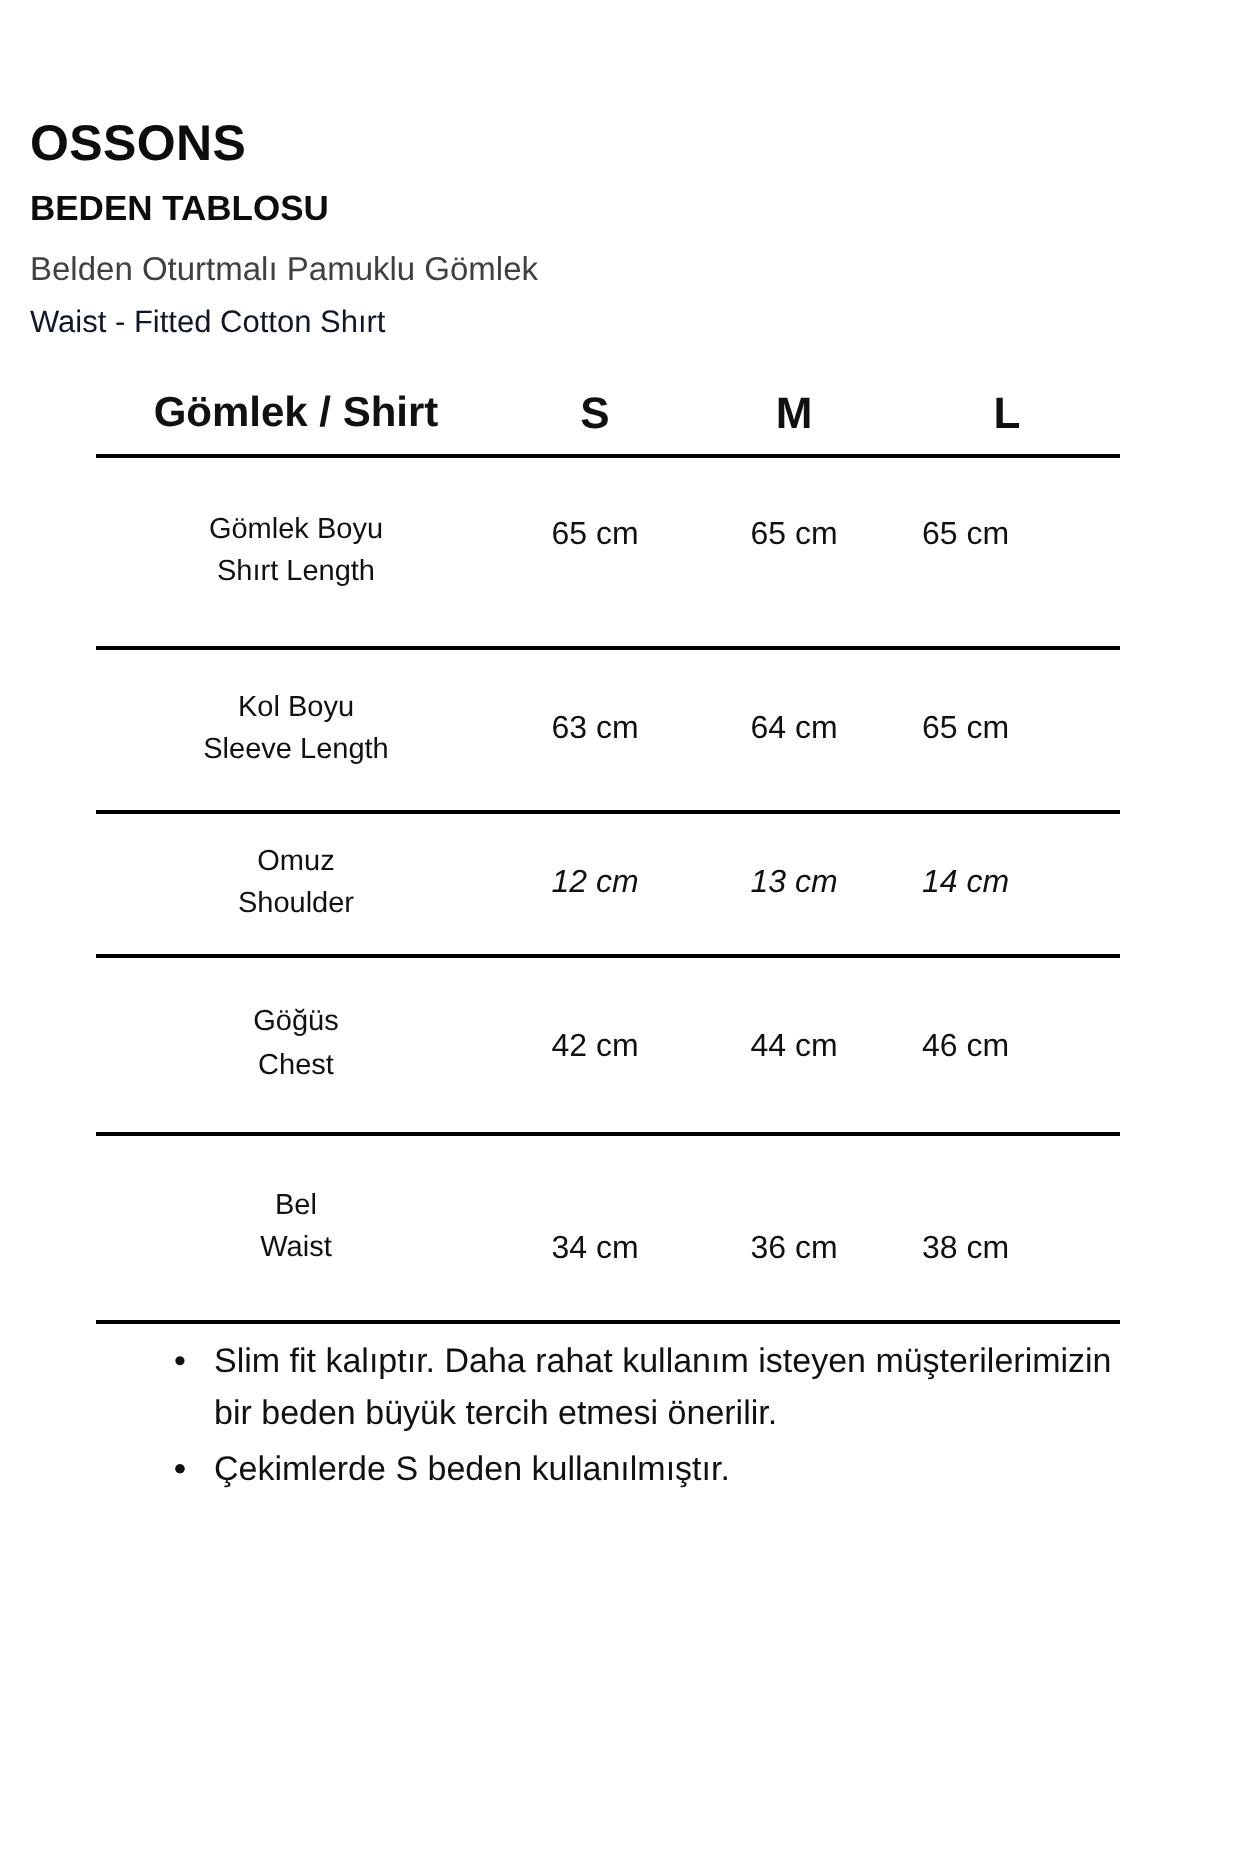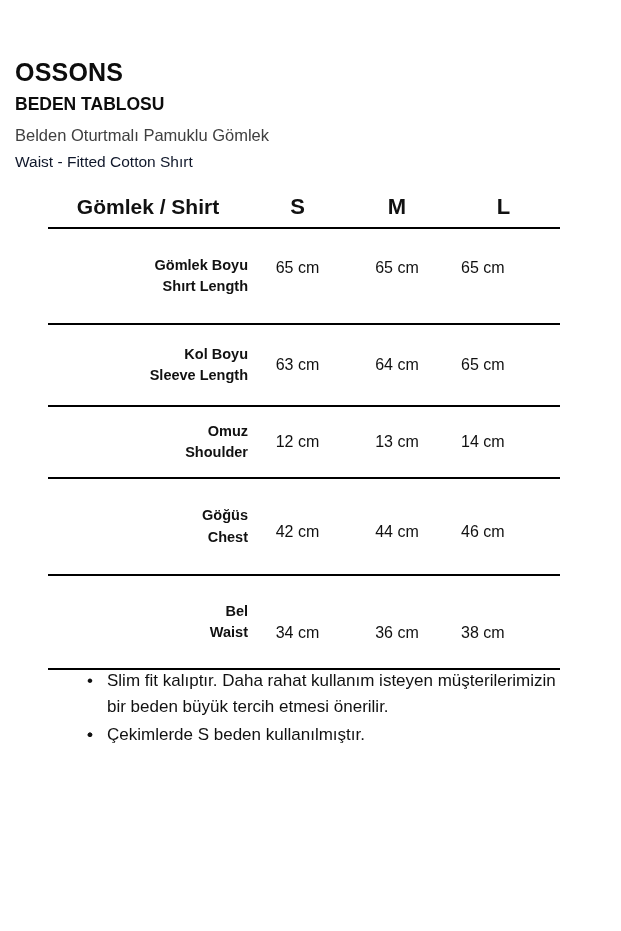--- a/index.html
+++ b/index.html
@@ -92,23 +92,23 @@
   }
   .size-table tr.head-row th {
     border-bottom: 2px solid #000;
   }
 
   
   .size-table tbody tr td {
     border-bottom: 2px solid #000;
   }
   .row-label {
-    text-align: right;
+    text-align: center;
     font-size: 14.5px;
-    font-weight: bold;
+    font-weight: normal;
     line-height: 1.45;
     padding: 0 8px;
     vertical-align: middle;
   }
   .cell-val {
     border-left: 2px solid #000;
     font-size: 16px;
     font-weight: normal;
     text-align: center;
     vertical-align: middle;
@@ -120,22 +120,22 @@
 
   
   tr.r0 td { height: 78px; }
   tr.r1 td { height: 80px; }
   tr.r2 td { height: 70px; }
   tr.r3 td { height: 85px; }
   tr.r4 td { height: 70px; }
 
   tr.r0 .cell-val { padding-bottom: 16px; }
   tr.r1 .cell-val {  }
-  tr.r2 .cell-val { padding-bottom: 0px;  }
-  tr.r3 .cell-val { padding-top: 10px;    }
+  tr.r2 .cell-val { padding-bottom: 0px; font-style: italic;  }
+  tr.r3 .cell-val { padding-top: 2px;    }
   tr.r4 .cell-val { padding-top: 22px;    }
 
   
   .notes {
     position: absolute;
     left: 85px;
     top: 668px;
     width: 480px;
   }
   .note-item {

